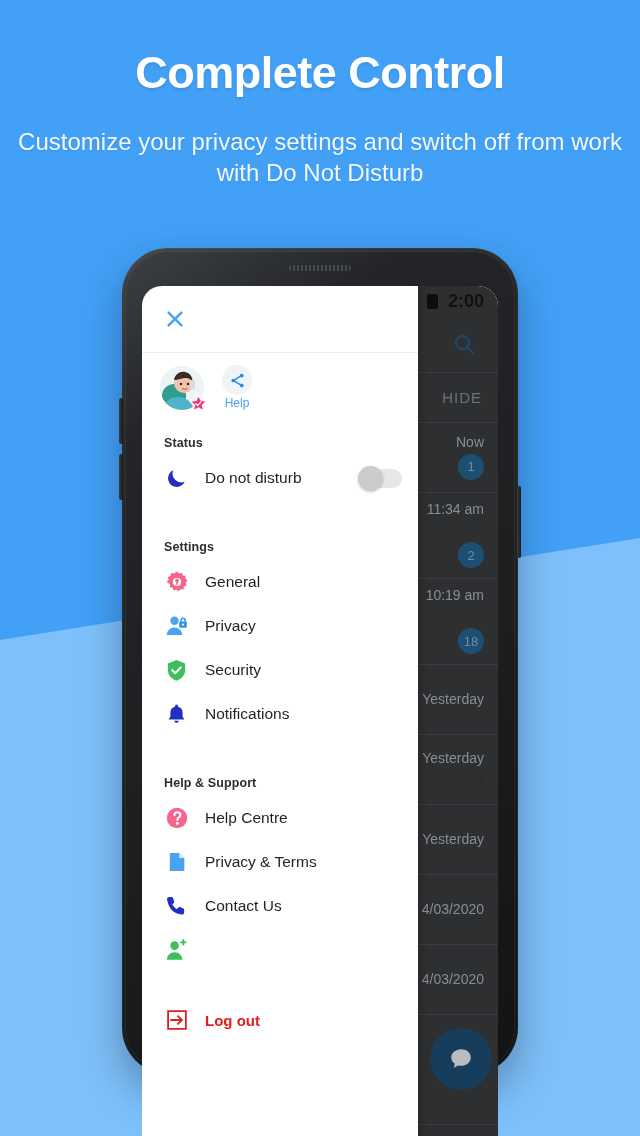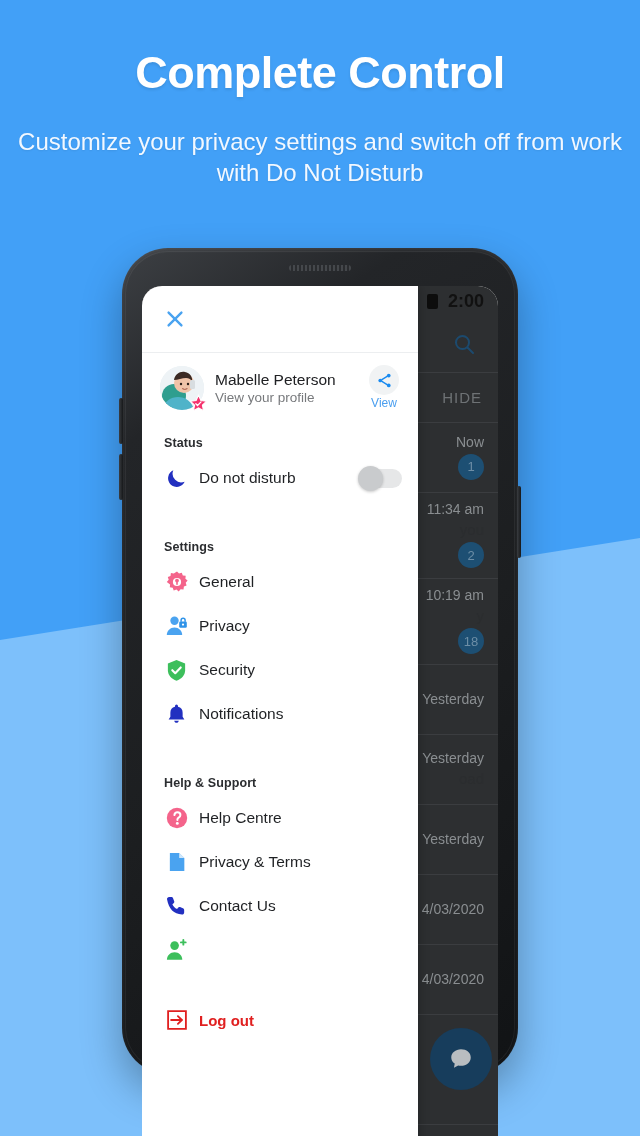--- a/index.html
+++ b/index.html
@@ -190,21 +190,21 @@
   }
   .share-label { font-size:12px; color:#4a9eef; }
 
   .sec-title {
     font-size:12.5px; font-weight:bold; color:#2b2d30;
     padding:14px 0 6px 22px; letter-spacing:.1px;
   }
   .row {
     display:flex; align-items:center;
     padding:9px 16px 9px 22px;
-    gap:10px; min-height:44px;
+    gap:16px; min-height:44px;
   }
   .row-ico {
     width:25px; height:25px; flex:0 0 25px;
     display:flex; align-items:center; justify-content:center;
   }
   .row-label { font-size:15.5px; color:#1f2124; flex:1; }
   .row-label.danger { color:#e02020; font-weight:bold; font-size:15px; }
 
   .toggle {
     width:42px; height:19px; border-radius:11px;
@@ -337,36 +337,32 @@
               <path d="M22.5 22.5c1.4 1.2 3.2 1.2 4.6 0" stroke="#b5705c" stroke-width="1.1" fill="none" stroke-linecap="round"></path>
               <rect x="30" y="14" width="5" height="9" rx="1.5" fill="#d8dde0"></rect>
             </svg>
           </div>
           <svg class="star-badge" viewBox="0 0 24 24">
             <path d="M12 1.6l3 6.7 7.3.8-5.4 4.9 1.5 7.2-6.4-3.7-6.4 3.7 1.5-7.2L1.7 9.1 9 8.3z" fill="#f5336e" stroke="#ffffff" stroke-width="1.3"></path>
             <path d="M8.6 12.3l2.2 2.3 4.4-4.6" stroke="#ffffff" stroke-width="1.6" fill="none" stroke-linecap="round"></path>
           </svg>
         </div>
 
-        <div class="profile-text">
-          <div class="p-name">Mabelle Peterson</div>
-          <div class="p-sub">View your profile</div>
-        </div>
 
         <div class="share-col">
           <div class="share-circle">
             <svg width="17" height="17" viewBox="0 0 24 24" fill="none" stroke="#1a8bf0" stroke-width="2">
               <circle cx="18" cy="5" r="2.6" fill="#1a8bf0" stroke="none"></circle>
               <circle cx="6" cy="12" r="2.6" fill="#1a8bf0" stroke="none"></circle>
               <circle cx="18" cy="19" r="2.6" fill="#1a8bf0" stroke="none"></circle>
               <line x1="8.3" y1="10.8" x2="15.7" y2="6.2" stroke-linecap="round"></line>
               <line x1="8.3" y1="13.2" x2="15.7" y2="17.8" stroke-linecap="round"></line>
             </svg>
           </div>
-          <div class="share-label">View</div>
+          <div class="share-label">Help</div>
         </div>
       </div>
 
       <div class="sec-title">Status</div>
       <div class="row">
         <span class="row-ico">
           <svg width="23" height="23" viewBox="0 0 24 24">
             <path d="M20.5 15.3A9 9 0 0 1 8.7 3.5 9 9 0 1 0 20.5 15.3z" fill="#2230c0"></path>
           </svg>
         </span>

